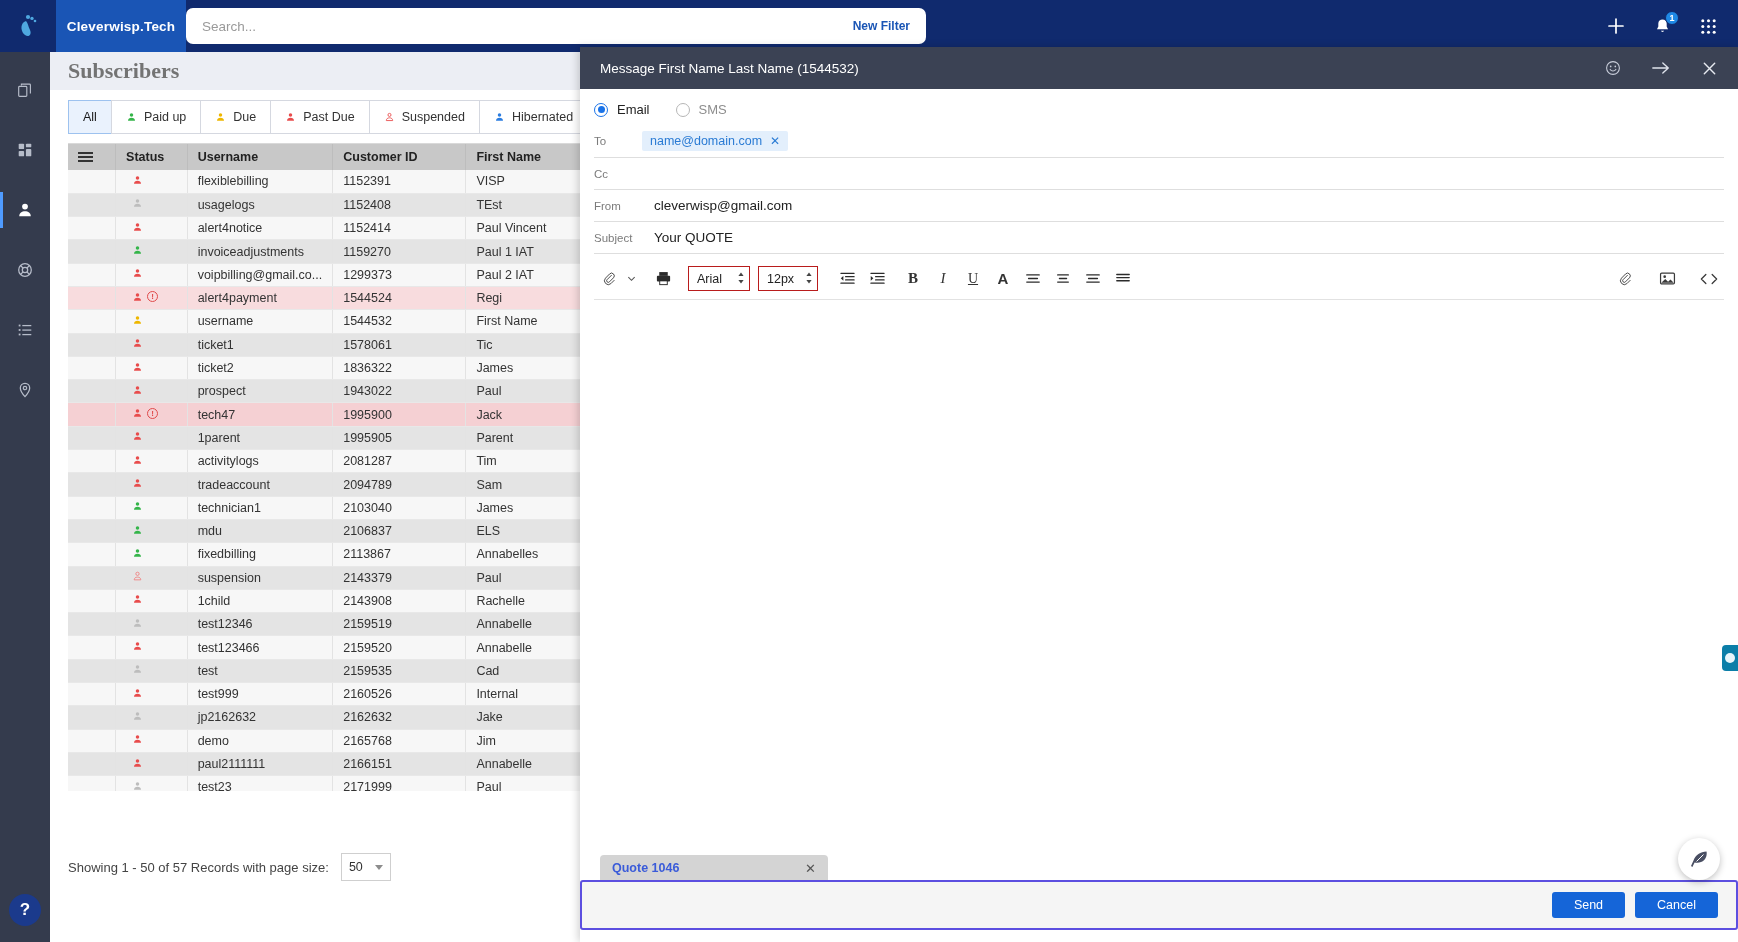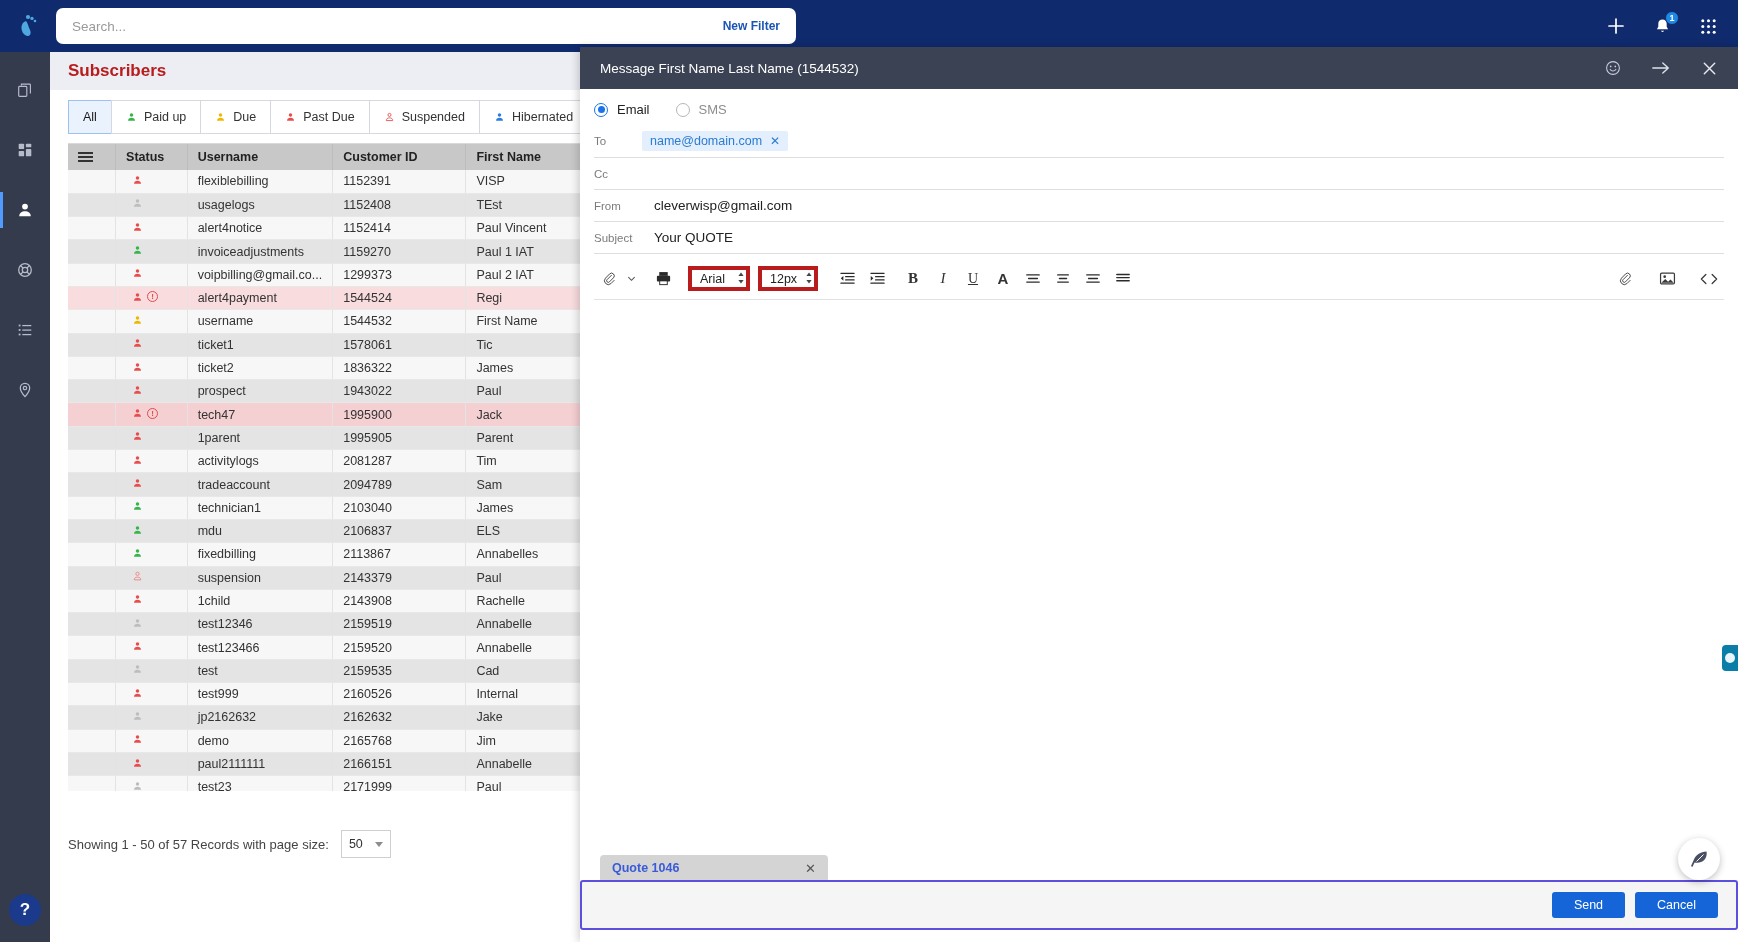--- a/index.html
+++ b/index.html
@@ -78,21 +78,21 @@
   }
   
   #subs-panel {
     position: absolute; left: 50px; top: 52px; width: 1688px; height: 890px;
     background: #ffffff;
   }
   #subs-title-bar {
     height: 38px; background: #eceef4; padding-left: 18px;
     display: flex; align-items: center;
   }
-  #subs-title { font-size: 17px; font-weight: bold; color: #b91c1c; }
+  #subs-title { font-size: 22px; font-weight: bold; color: #737373; font-family: Liberation Serif, serif; }
   #tabs {
     display: flex; padding: 10px 18px 0 18px; background: #fff;
   }
   .stab {
     height: 28px; padding: 16px 14px; border: 1px solid #d5d8e0;
     display: flex; align-items: center; justify-content: center; gap: 7px;
     font-size: 12.5px; color: #333; cursor: pointer;
     background: #fff; margin-right: -1px; white-space: nowrap;
   }
   .stab.active { background: #eaf2fd; border-color: #9dc2ef; color: #1a1a1a; }
@@ -127,21 +127,21 @@
   .st-wrap { display: inline-flex; align-items: center; gap: 4px; }
   .warn-ring {
     width: 11px; height: 11px; border-radius: 50%; border: 1.4px solid #e04b4b;
     color: #e04b4b; font-size: 8px; font-weight: bold; line-height: 9px;
     text-align: center; display: inline-block;
   }
   #hamburger { display: flex; flex-direction: column; gap: 2.5px; width: 15px; }
   #hamburger span { display: block; height: 1.6px; background: #333; width: 100%; }
   
   #pager {
-    position: absolute; left: 18px; bottom: 84px;
+    position: absolute; left: 18px; bottom: 61px;
     display: flex; align-items: center; gap: 12px;
   }
   #pager-text { font-size: 13px; color: #444; }
   #page-size-select {
     width: 50px; height: 28px; border: 1px solid #cfcfcf; background: #fff;
     font-size: 12.5px; color: #333; padding-left: 7px;
     font-family: "Liberation Sans", sans-serif;
     -webkit-appearance: none; appearance: none; cursor: pointer;
   }
   #page-size-wrap { position: relative; }
@@ -192,21 +192,21 @@
   #editor-toolbar {
     display: flex; align-items: center; gap: 0px;
     height: 40px; margin: 6px 14px 0 14px; border-bottom: 1px solid #e2e2e2;
     padding-bottom: 2px;
   }
   .tb-btn {
     width: 30px; height: 30px; display: flex; align-items: center; justify-content: center;
     cursor: pointer; color: #333;
   }
   .tb-sel {
-    height: 25px; border: 4px solid #b91c1c; background: #fff;
+    height: 25px; border: 1px solid #b91c1c; background: #fff;
     font-size: 12.5px; color: #222; padding: 0 16px 0 8px;
     font-family: "Liberation Sans", sans-serif; margin-right: 8px;
     -webkit-appearance: none; appearance: none; cursor: pointer;
   }
   .sel-wrap { position: relative; display: inline-block; }
   .sel-wrap .updown {
     position: absolute; right: 13px; top: 5px; width: 8px; height: 14px;
     pointer-events: none;
   }
   .tb-spacer { margin-left: auto; }
@@ -251,20 +251,23 @@
 <body>
 
 <div id="topbar">
   <div id="logo-cell">
     <svg width="22" height="28" viewBox="0 0 22 28">
       <path d="M7 10 C3 13 4 20 8 23 C12 26 15 22 13 18 C11 14 11 11 9 9 Z" fill="#4fa8e0"></path>
       <circle cx="11" cy="5" r="2.1" fill="#4fa8e0"></circle>
       <circle cx="15" cy="6.4" r="1.7" fill="#4fa8e0"></circle>
       <circle cx="18" cy="9" r="1.3" fill="#4fa8e0"></circle>
     </svg>
+  </div>
+  <div id="brand-tab">
+    <span>Cleverwisp.Tech</span>
   </div>
   <div id="search-wrap">
     <input id="search-input" type="text" placeholder="Search..." style="">
     <span id="new-filter-btn">New Filter</span>
   </div>
   <div id="topbar-right">
     <div class="tb-icon">
       <svg width="20" height="20" viewBox="0 0 20 20">
           <path d="M10 3v14M3 10h14" stroke="#fff" stroke-width="1.7" fill="none" stroke-linecap="round"></path>
         </svg>

